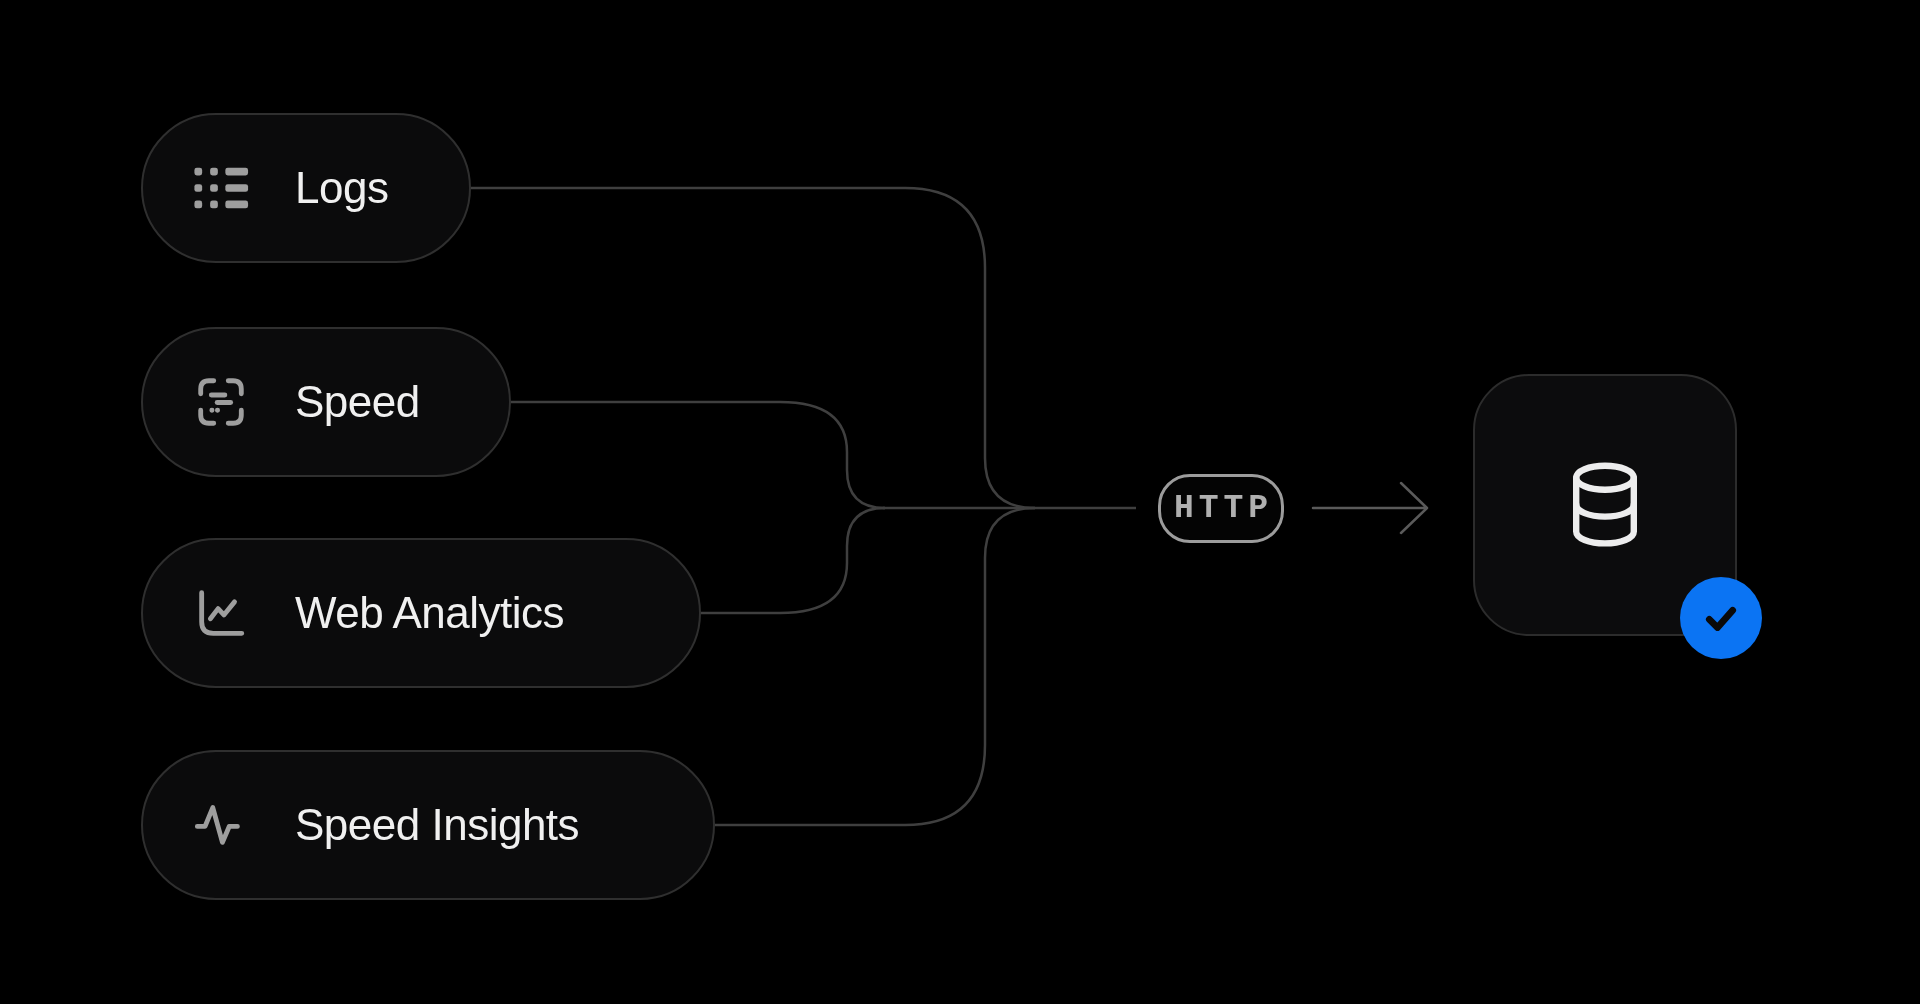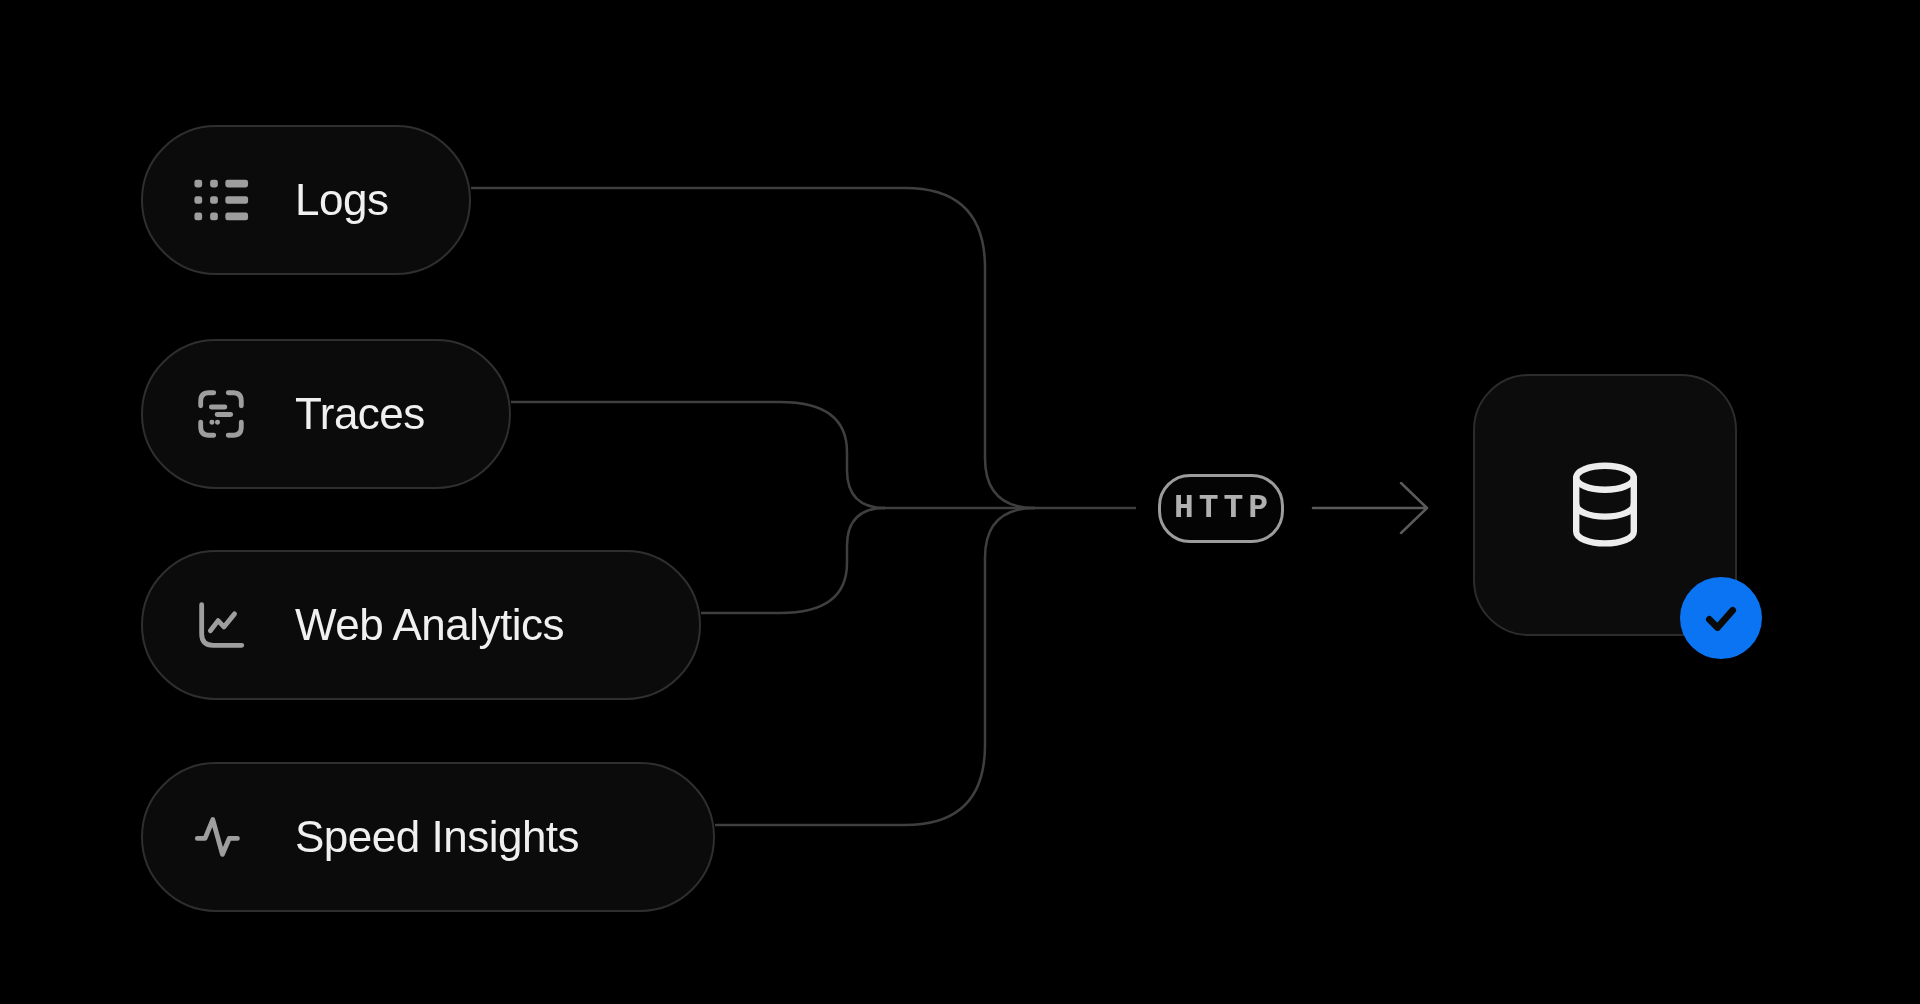--- a/index.html
+++ b/index.html
@@ -32,21 +32,20 @@
   .node-pill{
     position:absolute;
     height:150px;
     background:var(--node-bg);
     border:2px solid var(--node-border);
     border-radius:78px;
     display:flex;
     align-items:center;
     padding-left:49px;
     gap:45px;
-    margin-top:12px;
   }
   .node-pill .pill-icon{width:58px;height:58px;flex:0 0 auto;display:block;}
   .node-pill .pill-icon .stroke{fill:none;stroke:var(--icon);stroke-width:2;stroke-linecap:round;stroke-linejoin:round;}
   .node-pill .pill-icon .fill{fill:var(--icon);}
   .node-label{
     font-size:44px;
     font-weight:500;
     letter-spacing:-0.5px;
     color:var(--text);
     white-space:nowrap;
@@ -128,21 +127,21 @@
   <div class="node-pill" id="pill-traces">
     <svg class="pill-icon" viewBox="0 0 24 24">
       <path class="stroke" d="M9,3.2 H7 Q3.6,3.2 3.6,6.6 V8.6"></path>
       <path class="stroke" d="M15,3.2 H17 Q20.4,3.2 20.4,6.6 V8.6"></path>
       <path class="stroke" d="M20.4,15.4 V17.4 Q20.4,20.8 17,20.8 H15"></path>
       <path class="stroke" d="M9,20.8 H7 Q3.6,20.8 3.6,17.4 V15.4"></path>
       <path class="stroke" d="M8,9.1 H13.6"></path>
       <path class="stroke" d="M10.4,12.2 H16"></path>
       <path class="stroke" d="M8.2,15.4 H12.6" stroke-dasharray="0.1 2.2"></path>
     </svg>
-    <span class="node-label">Traces</span>
+    <span class="node-label">Speed</span>
   </div>
 
   <div class="node-pill" id="pill-speedinsights">
     <svg class="pill-icon" viewBox="0 0 24 24">
       <path class="stroke" d="M2.2,12.6 H5.4 L8.6,4.8 L12.6,19.2 L15.4,12.6 H18.8"></path>
     </svg>
     <span class="node-label">Speed Insights</span>
   </div>
 
   <div class="node-pill" id="pill-webanalytics">

